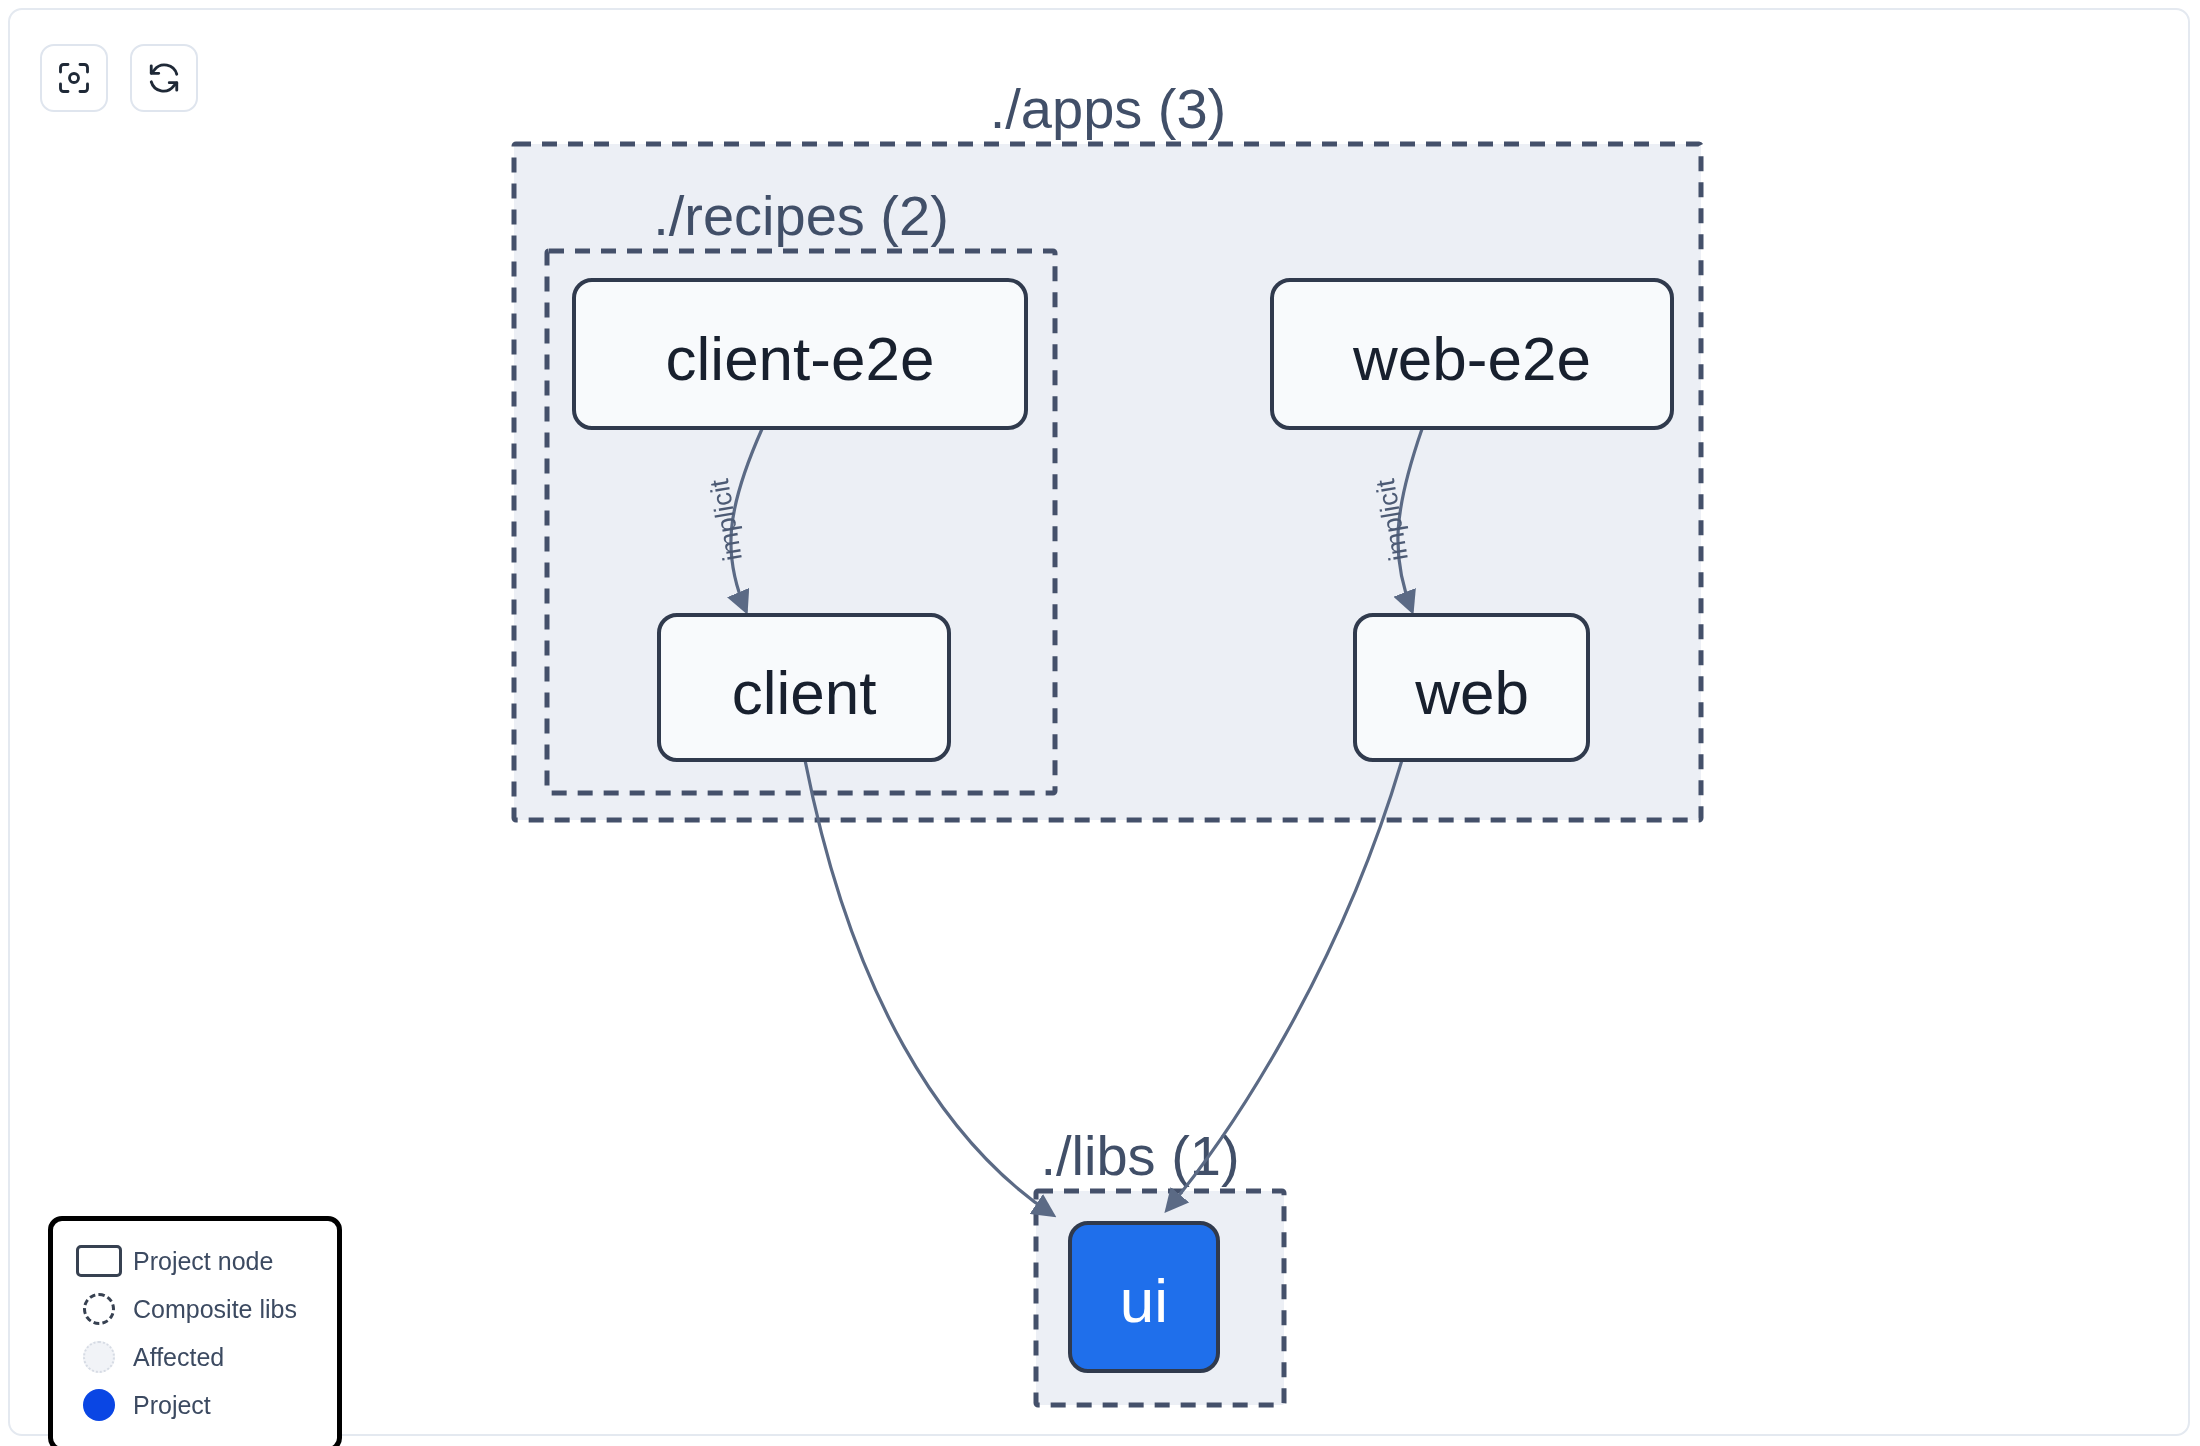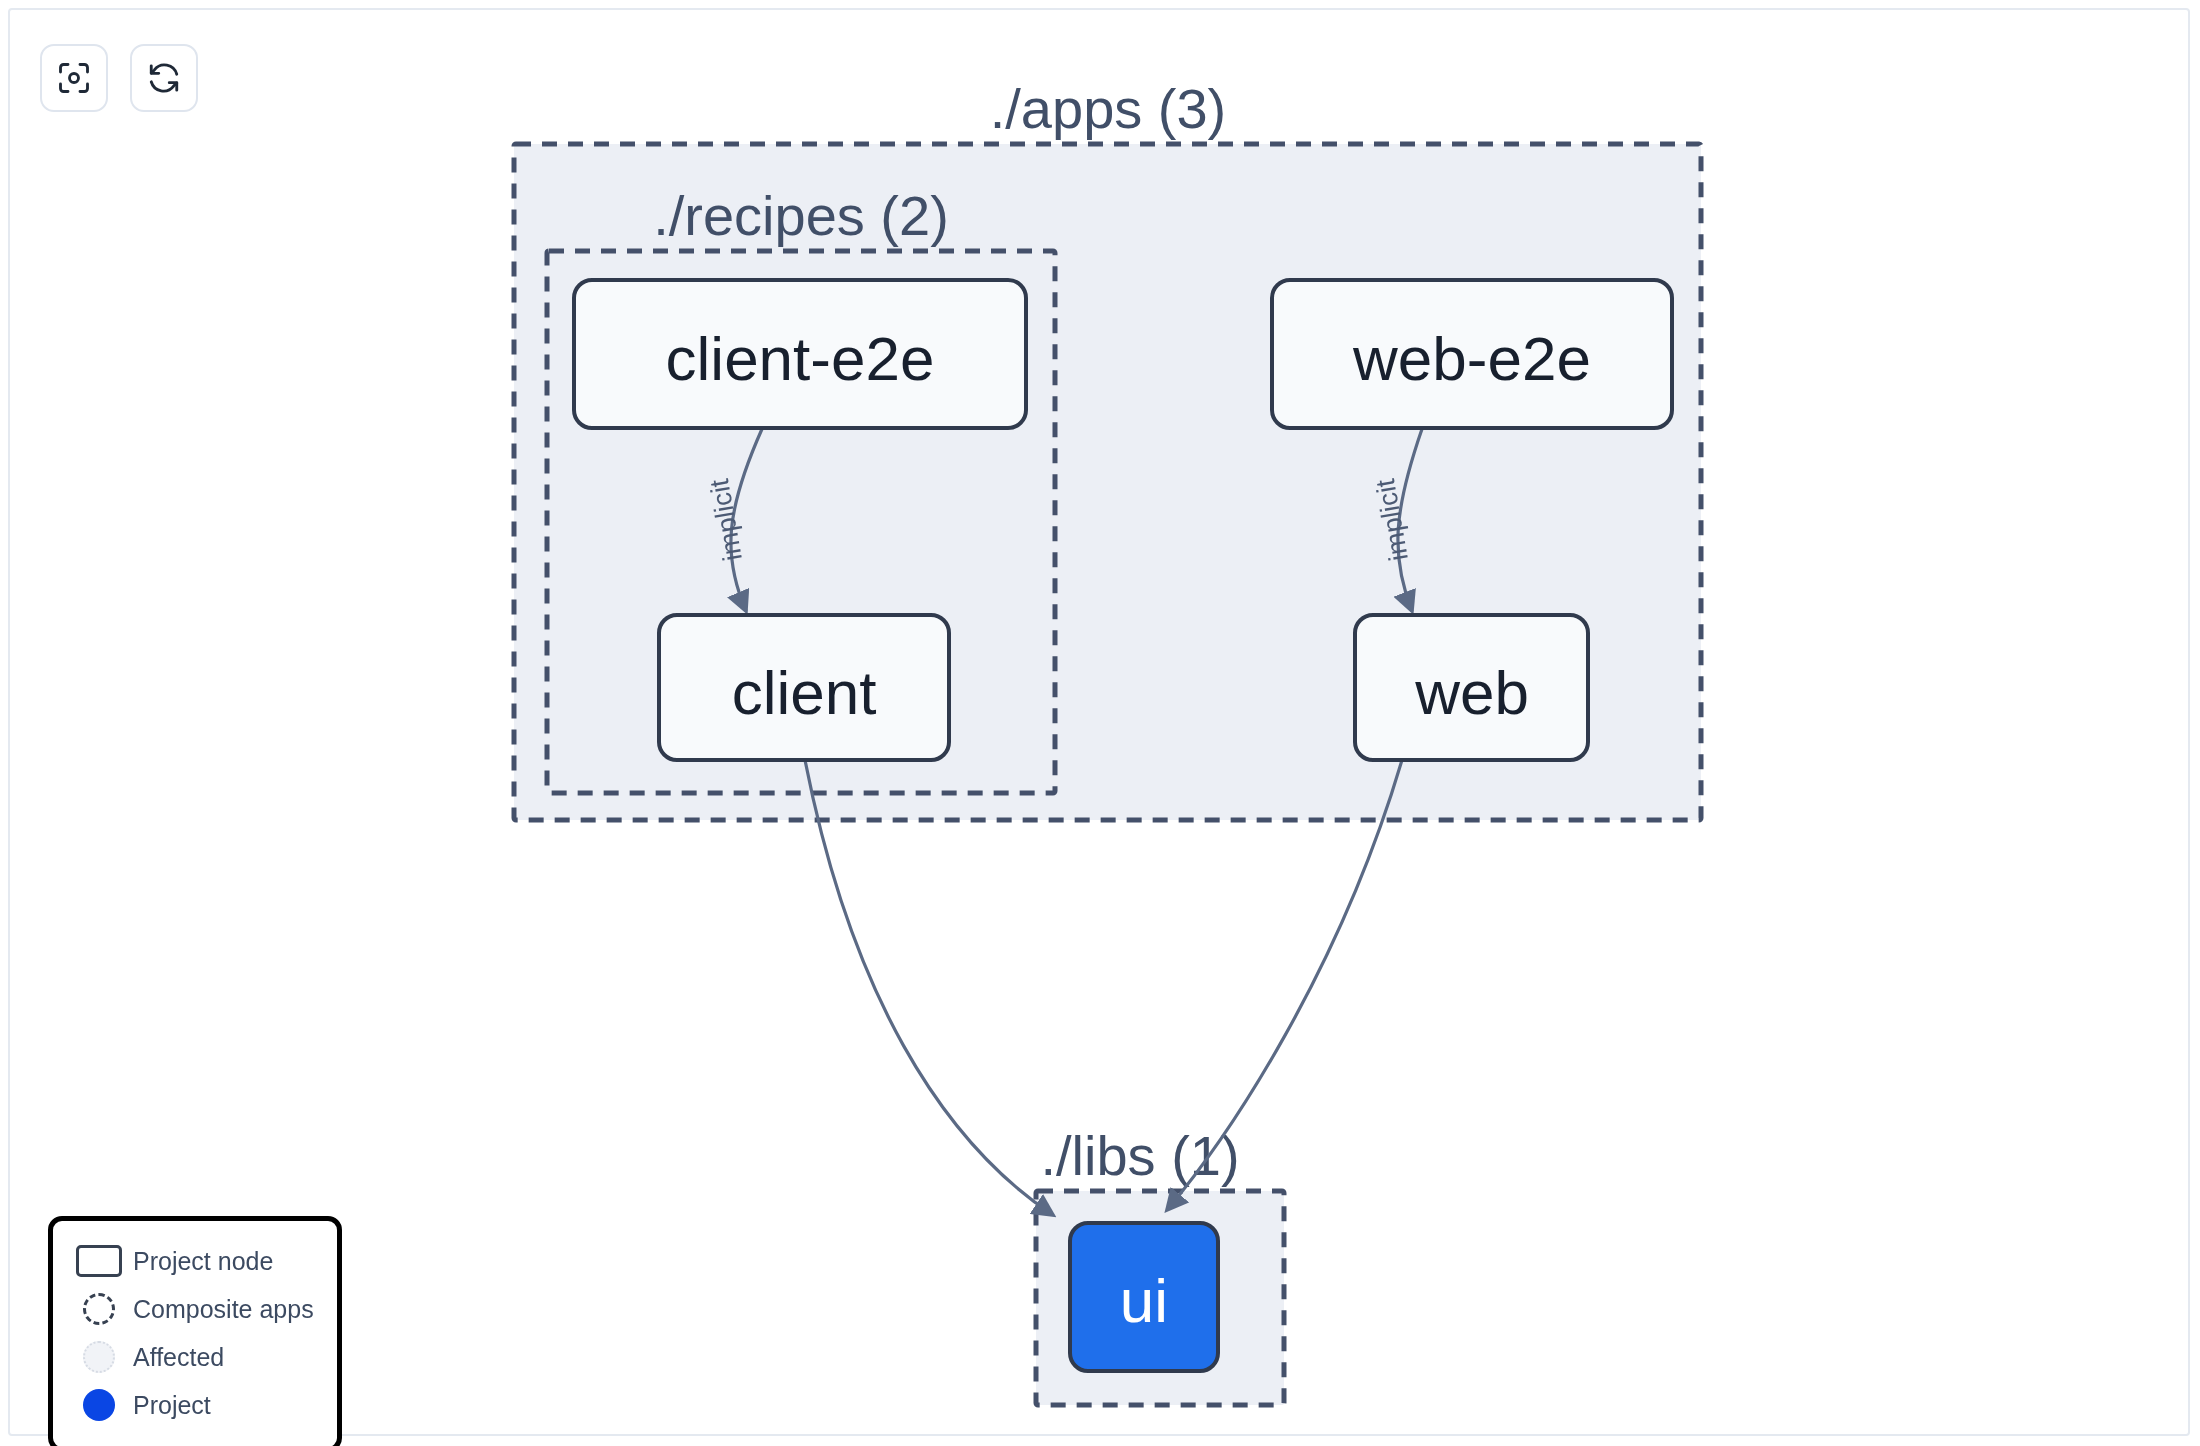--- a/index.html
+++ b/index.html
@@ -22,21 +22,21 @@
 
   
   .graph-card {
     position: absolute;
     left: 8px;
     top: 8px;
     width: 2182px;
     height: 1428px;
     box-sizing: border-box;
     border: 2px solid #e4e9f0;
-    border-radius: 4px;
+    border-radius: 14px;
     background: #ffffff;
   }
 
   
   .toolbar {
     position: absolute;
     left: 30px;
     top: 34px;
     display: flex;
     gap: 22px;
@@ -290,21 +290,21 @@
         <span class="legend-swatch">
           <span class="sw-project"></span>
         </span>
         <span class="legend-text">Project node</span>
       </div>
 
       <div class="legend-row">
         <span class="legend-swatch">
           <span class="sw-composite"></span>
         </span>
-        <span class="legend-text">Composite apps</span>
+        <span class="legend-text">Composite libs</span>
       </div>
 
       <div class="legend-row">
         <span class="legend-swatch">
           <span class="sw-affected"></span>
         </span>
         <span class="legend-text">Affected</span>
       </div>
 
       <div class="legend-row">

